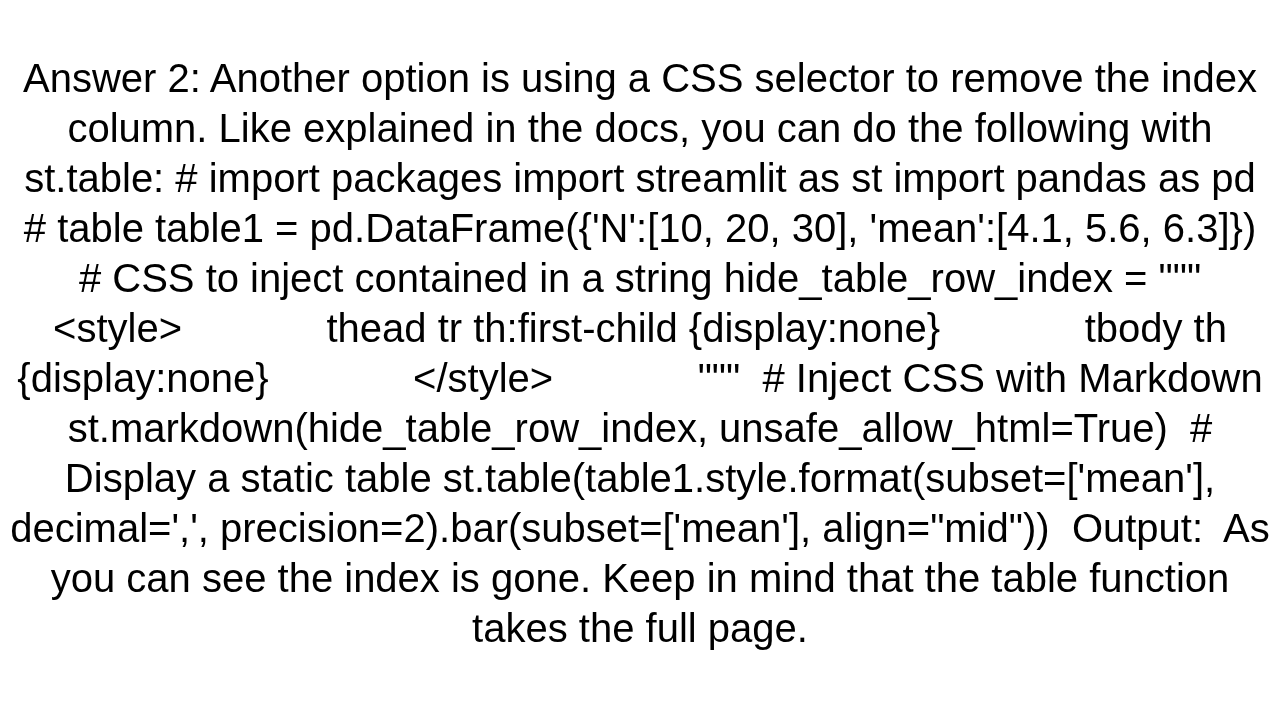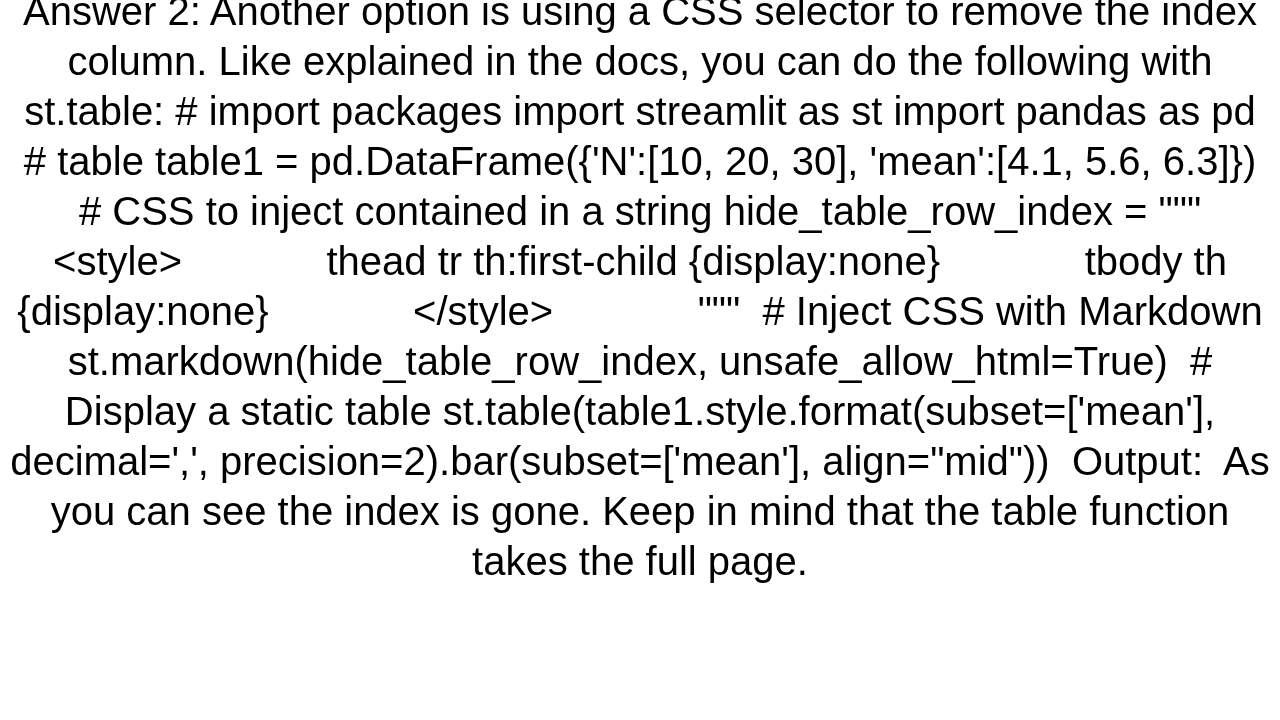--- a/index.html
+++ b/index.html
@@ -7,21 +7,21 @@
     padding: 0;
     width: 1280px;
     height: 720px;
     overflow: hidden;
     background: #ffffff;
   }
   .content {
     width: 1280px;
     height: 720px;
     display: flex;
-    align-items: flex-start;
+    align-items: center;
     justify-content: center;
   }
   .text-block {
     font-family: Arial, Helvetica, sans-serif;
     font-size: 40px;
     line-height: 1.25;
     color: #000000;
     text-align: center;
     width: 1268px;
     padding-top: 0;

